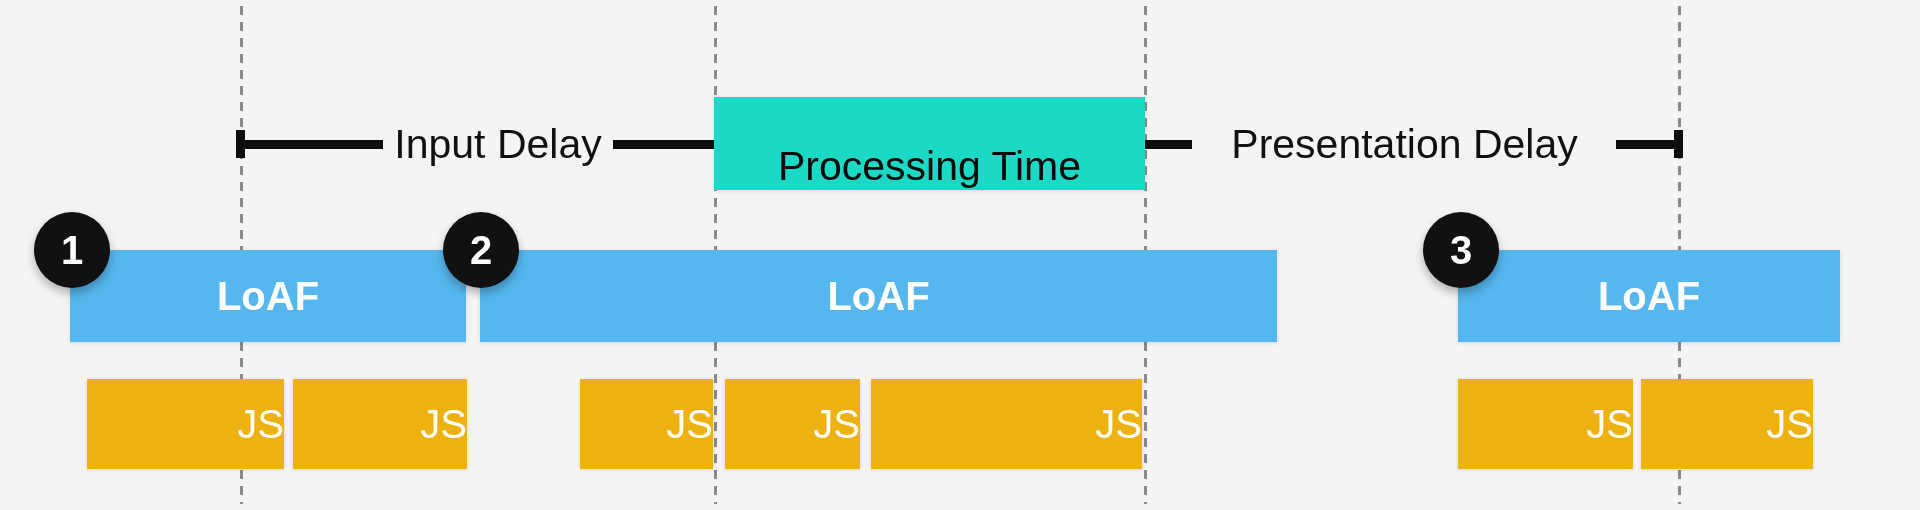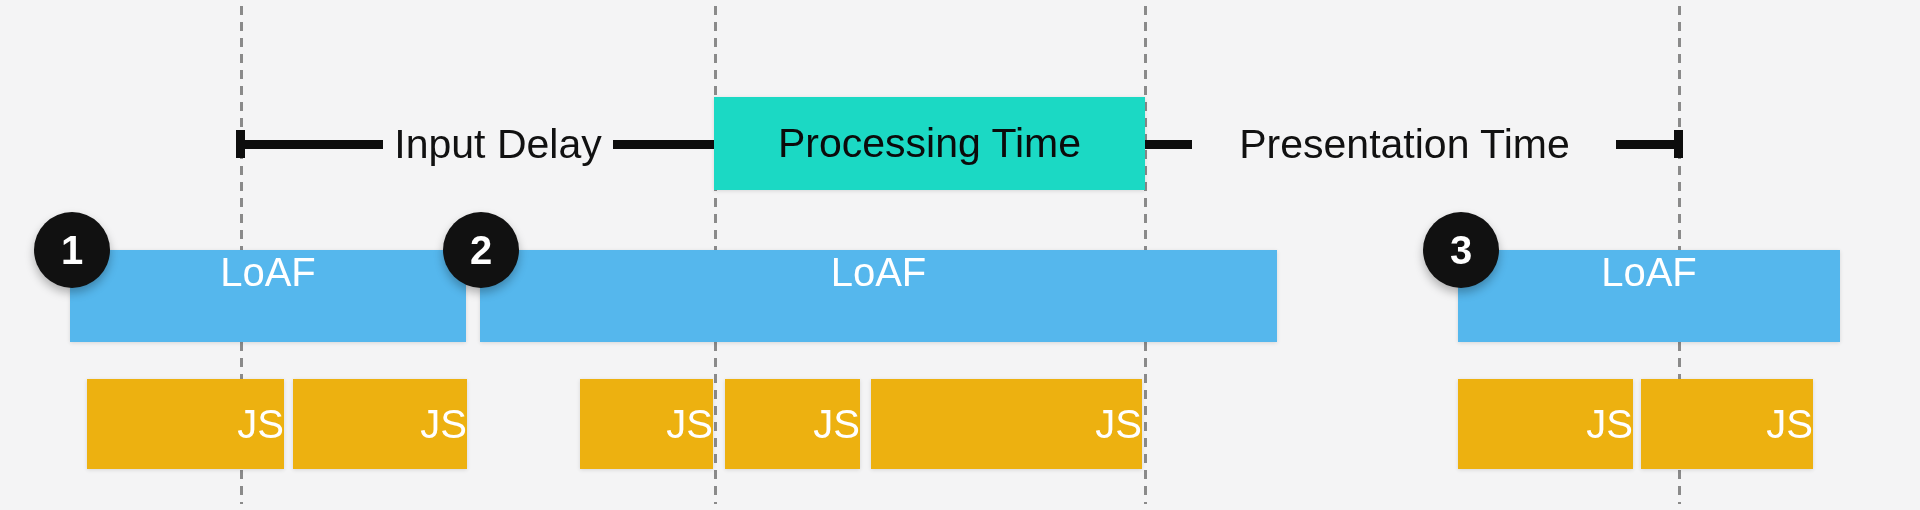--- a/index.html
+++ b/index.html
@@ -59,40 +59,41 @@
   }
 
   .processing-box {
     position: absolute;
     left: 714px;
     top: 97px;
     width: 431px;
     height: 93px;
     background: var(--processing-box, #1bd9c4);
     display: flex;
-    align-items: center;
+    align-items: flex-end;
     justify-content: center;
     font-size: 41px;
     color: #0b0b0b;
     box-shadow: 0 1px 4px rgba(0,0,0,0.12);
     z-index: 2;
   }
 
   .loaf-bar {
     position: absolute;
     top: 250px;
     height: 92px;
     background: var(--loaf-bar, #55b7ed);
     display: flex;
-    align-items: flex-start;
+    align-items: center;
     justify-content: center;
     font-size: 40px;
     color: var(--bar-text, #ffffff);
     box-shadow: 0 1px 4px rgba(0,0,0,0.12);
     z-index: 2;
+    font-weight: bold;
   }
 
   .js-block {
     position: absolute;
     top: 379px;
     height: 90px;
     background: var(--js-block, #edb110);
     display: flex;
     align-items: center;
     justify-content: flex-end;
@@ -132,21 +133,21 @@
   <div class="anno-tick" style="left: 236px;"></div>
   <div class="anno-seg" style="left: 241px; width: 142px;"></div>
   <div class="anno-label" style="left: 383px; width: 230px;">Input Delay</div>
   <div class="anno-seg" style="left: 613px; width: 101px;"></div>
 
   <div class="processing-box">
     <span>Processing Time</span>
   </div>
 
   <div class="anno-seg" style="left: 1145px; width: 47px;"></div>
-  <div class="anno-label" style="left: 1192px; width: 425px;">Presentation Time</div>
+  <div class="anno-label" style="left: 1192px; width: 425px;">Presentation Delay</div>
   <div class="anno-seg" style="left: 1616px; width: 58px;"></div>
   <div class="anno-tick" style="left: 1674px;"></div>
 
   <div class="loaf-bar" style="left: 70px; width: 396px;">
     <span>LoAF</span>
   </div>
   <div class="loaf-bar" style="left: 480px; width: 797px;">
     <span>LoAF</span>
   </div>
   <div class="loaf-bar" style="left: 1458px; width: 382px;">

